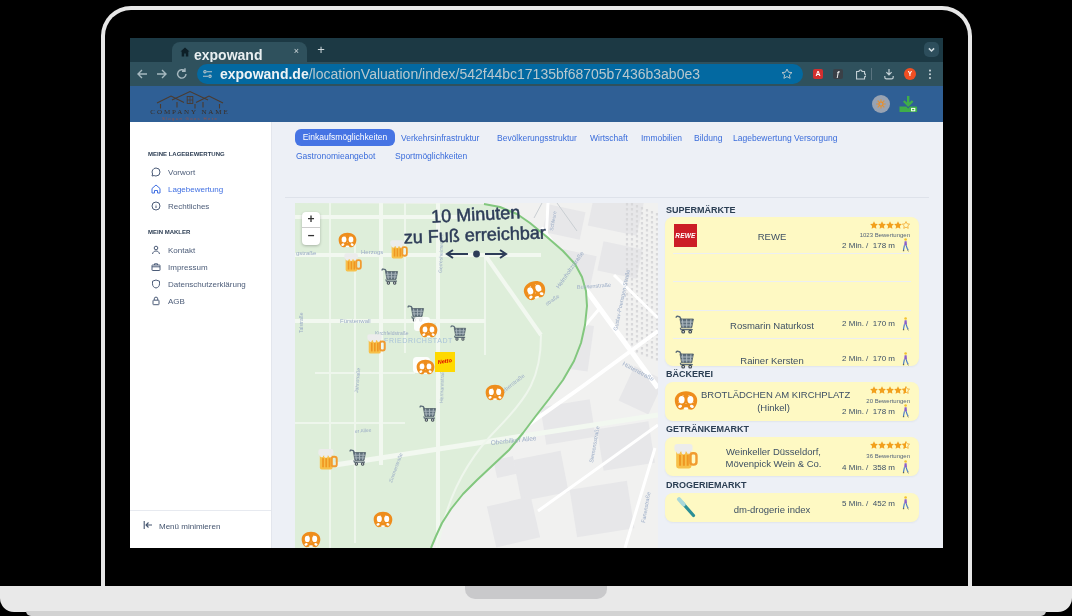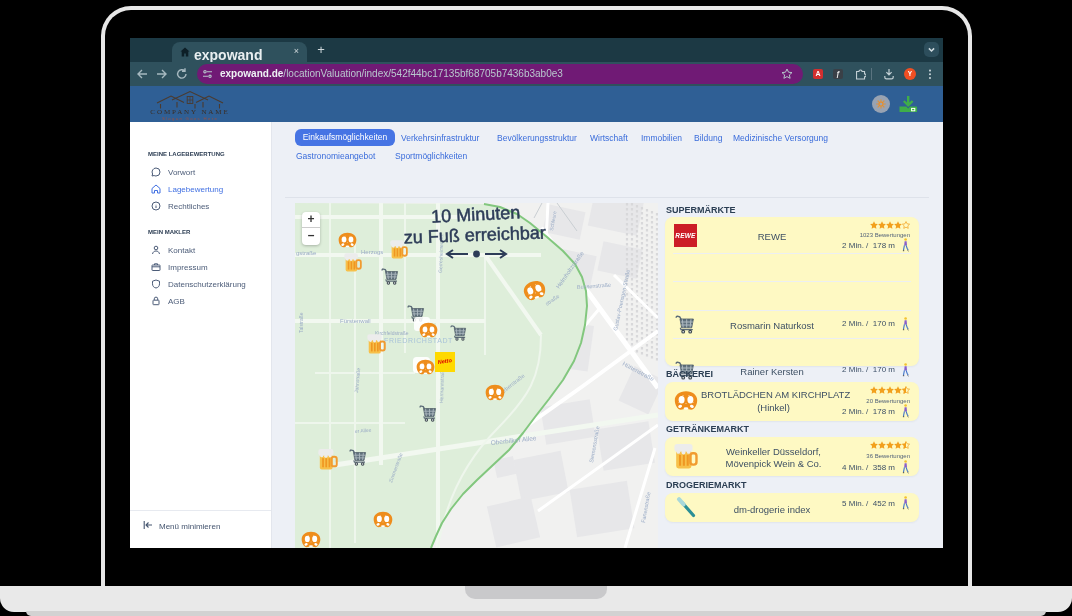--- a/index.html
+++ b/index.html
@@ -11,21 +11,21 @@
 #notch{left:465px;top:586px;width:142px;height:13px;background:#c9c9cb;border-radius:0 0 10px 10px}
 #screen{left:130px;top:38px;width:813px;height:510px;background:#edf0f6;overflow:hidden}
 
 #tabbar{left:0;top:0;width:813px;height:24px;background:#1c3944}
 #tab{left:42px;top:4px;width:135px;height:20px;background:#2f515d;border-radius:8px 8px 0 0}
 #tab .title{position:absolute;left:22px;top:5px;font-size:14px;color:#e9eff1;font-weight:700}
 #tab .close{position:absolute;right:8px;top:4px;font-size:9px;color:#cfd8db}
 #newtab{left:184px;top:5px;width:14px;height:14px;color:#cfd8db;font-size:13px;line-height:14px;text-align:center}
 #tsearch{left:794px;top:4px;width:15px;height:15px;background:#2d4e5c;border-radius:5px}
 #toolbar{left:0;top:24px;width:813px;height:24px;background:#2f515d}
-#pill{left:67px;top:26px;width:606px;height:20px;border-radius:10px;background:#701a75;color:#b9c8ce;font-size:10px;line-height:20px;white-space:nowrap;overflow:hidden}
+#pill{left:67px;top:26px;width:606px;height:20px;border-radius:10px;background:#0369a1;color:#b9c8ce;font-size:14px;line-height:20px;white-space:nowrap;overflow:hidden}
 #pill b{color:#eef3f5;font-weight:700}
 
 #appheader{left:0;top:48px;width:813px;height:36px;background:#2f5f95}
 
 #sidebar{left:0;top:84px;width:142px;height:426px;background:#fff;border-right:1px solid #e3e6ed}
 .cap{position:absolute;left:18px;font-size:6px;font-weight:700;color:#2b3c52;letter-spacing:0}
 .sitem{position:absolute;left:21px;font-size:8px;color:#4c5c78;white-space:nowrap}
 .sitem svg{vertical-align:-2px;margin-right:7px}
 .sitem.active{color:#4170e2}
 #menumin{left:0;top:388px;width:141px;height:38px;border-top:1px solid #e7eaf0}
@@ -161,21 +161,21 @@
         <span style="position:absolute;top:11px;left:29px;font-size:8px;color:#45556f;white-space:nowrap">Menü minimieren</span>
       </div>
   </div>
   <div class="abs" id="content">
     <div class="abs" id="pillchip">Einkaufsmöglichkeiten</div>
     <div class="chip" style="left:271px;top:11px">Verkehrsinfrastruktur</div>
     <div class="chip" style="left:367px;top:11px">Bevölkerungsstruktur</div>
     <div class="chip" style="left:460px;top:11px">Wirtschaft</div>
     <div class="chip" style="left:511px;top:11px">Immobilien</div>
     <div class="chip" style="left:564px;top:11px">Bildung</div>
-    <div class="chip" style="left:603px;top:11px">Medizinische Versorgung</div>
+    <div class="chip" style="left:603px;top:11px">Lagebewertung Versorgung</div>
     <div class="chip" style="left:166px;top:29px">Gastronomieangebot</div>
     <div class="chip" style="left:265px;top:29px">Sportmöglichkeiten</div>
     <div class="abs" id="hline"></div>
     <div class="abs" id="mapbox">
 <svg width="363" height="345" viewBox="0 0 363 345">
 <defs>
 <symbol id="cart" viewBox="0 0 20 20">
 <path d="M1.4 3.8C1 2.8 1.8 2 2.7 2.3l2 .6 1.3 2.3" fill="none" stroke="#5b6b77" stroke-width="1.5"></path>
 <path d="M5 5h13.4l-1.7 8.8H6.6z" fill="#5f707c" stroke="#4c5a64" stroke-width=".8"></path>
 <path d="M7.3 5.3l.9 8.2M11.7 5.3v8.2M16 5.3l-.9 8.2M5.7 8h12.1M6.2 11h11.1" stroke="#aeb9c0" stroke-width="1"></path>
@@ -356,21 +356,21 @@
         <svg class="picon" style="top:3px" width="20" height="22">
             <use href="#cart"></use>
           </svg>
         <div class="pname" style="top:10px">Rosmarin Naturkost</div>
         <div class="pmeta" style="top:9px">2 Min. /&nbsp; 170 m</div>
         <svg class="walk" style="top:7px" width="9" height="14">
             <use href="#walk"></use>
           </svg>
       </div>
       <div class="sep" style="top:121px"></div>
-      <div class="prow" style="top:139px;height:16px">
+      <div class="prow" style="top:128px;height:16px">
         <svg class="picon" style="top:3px" width="20" height="22">
             <use href="#cart"></use>
           </svg>
         <div class="pname" style="top:10px">Rainer Kersten</div>
         <div class="pmeta" style="top:9px">2 Min. /&nbsp; 170 m</div>
         <svg class="walk" style="top:7px" width="9" height="14">
             <use href="#walk"></use>
           </svg>
       </div>
     </div>

